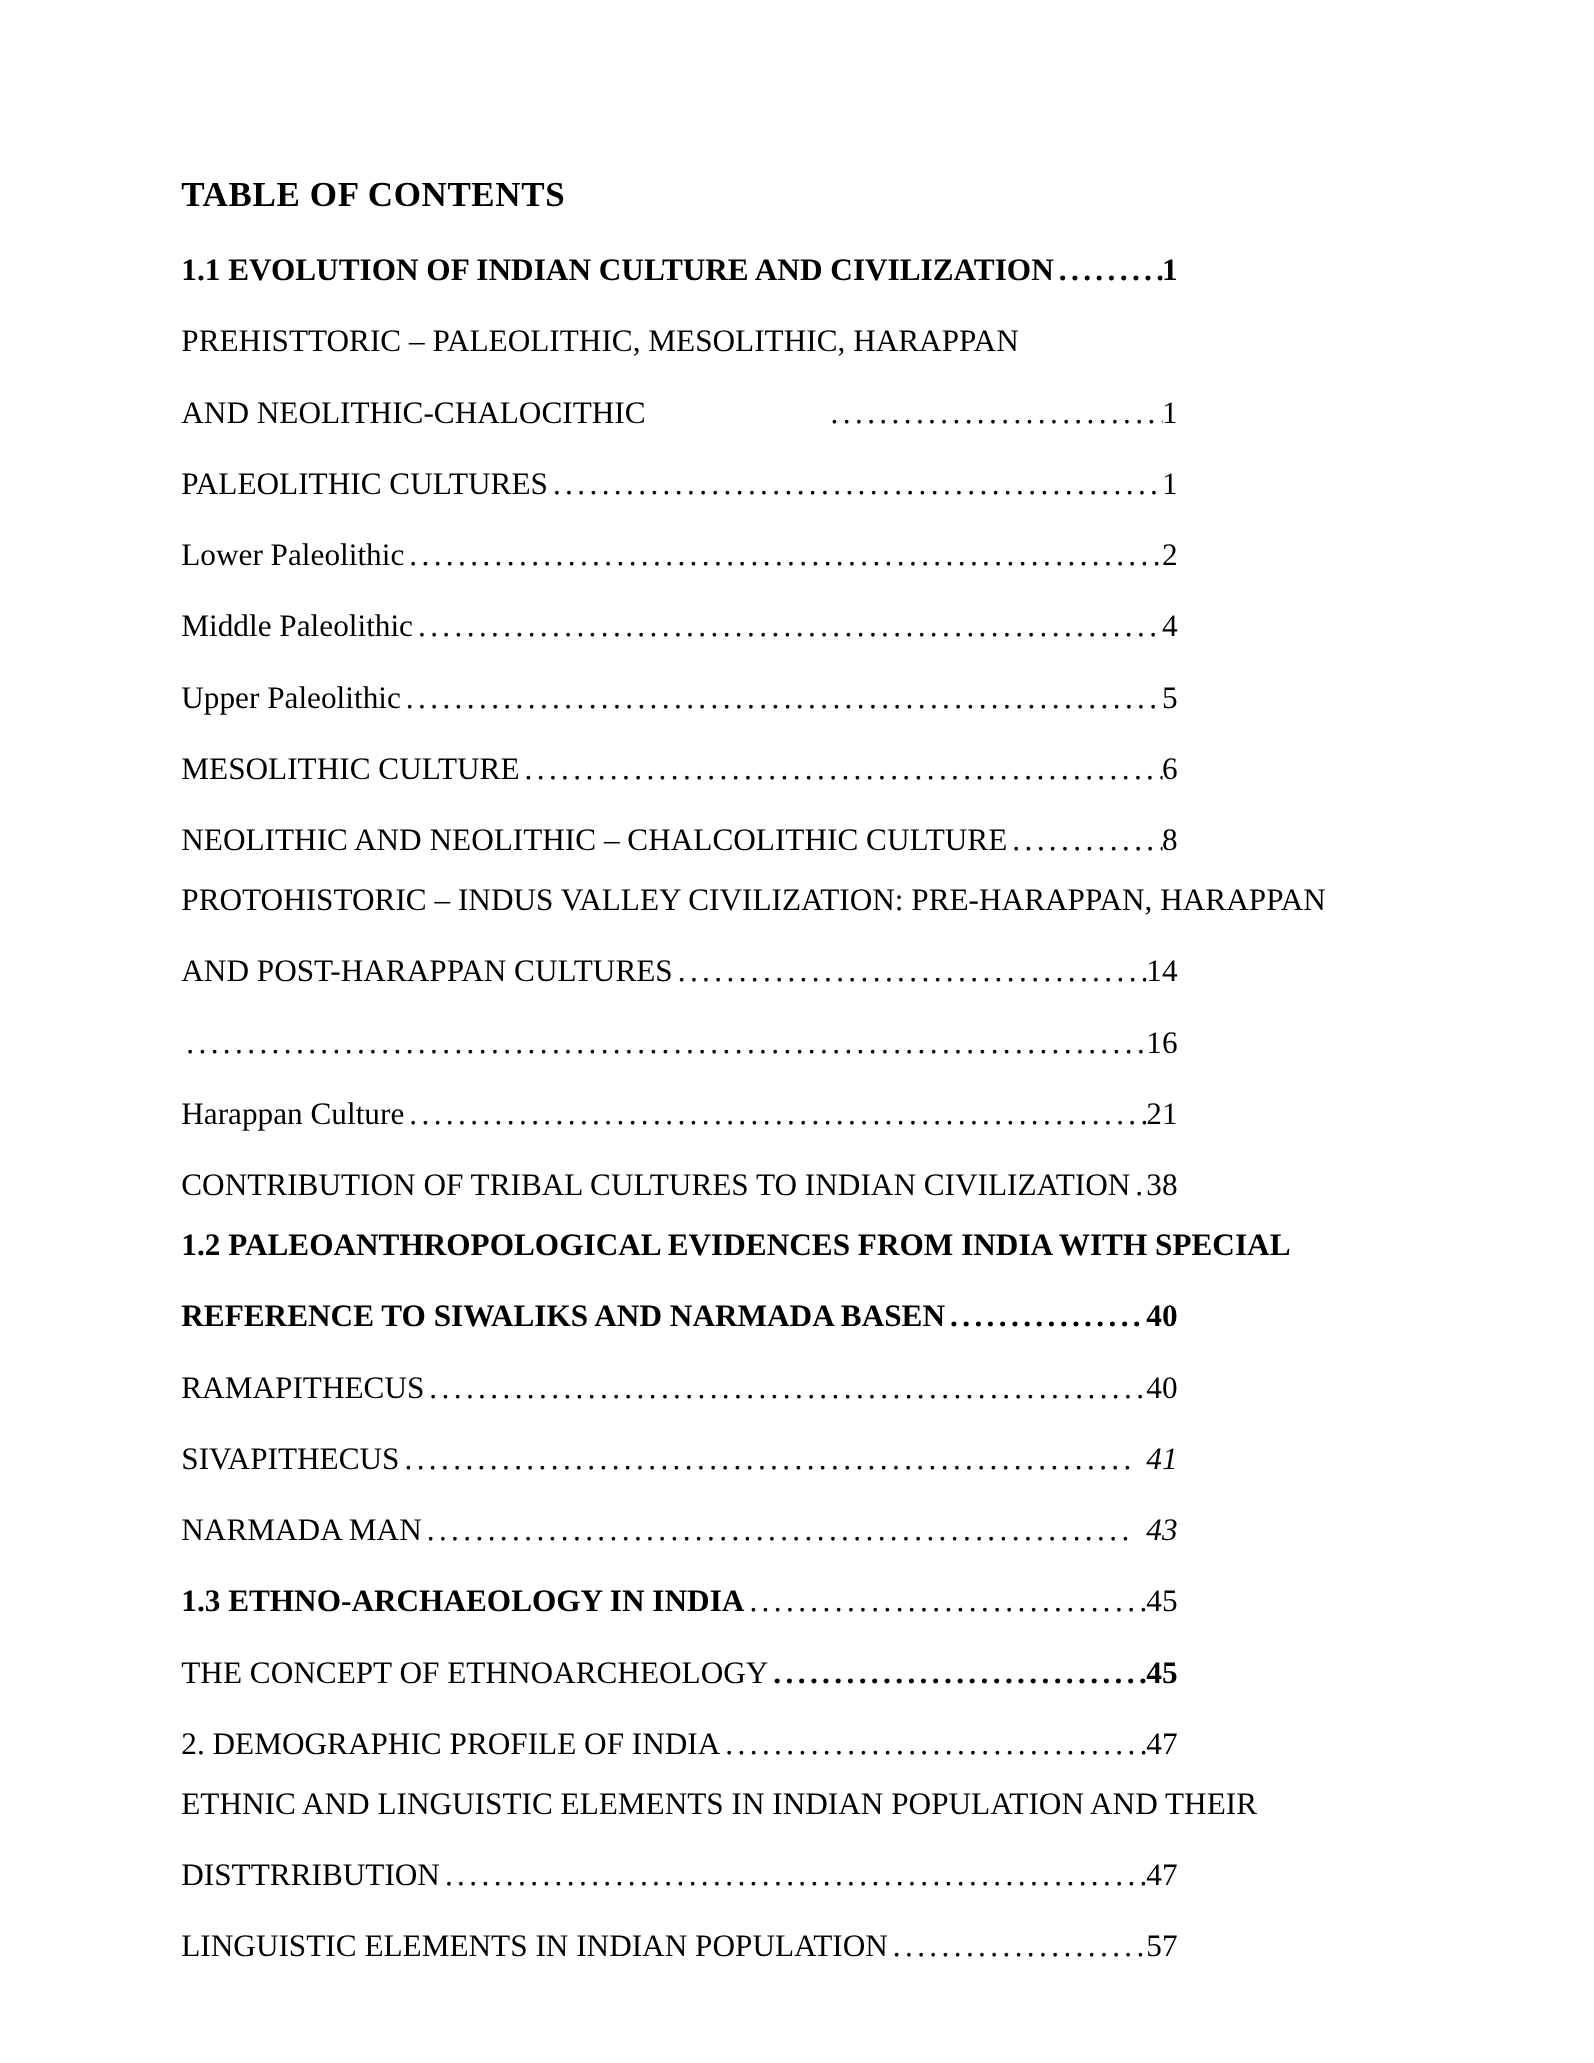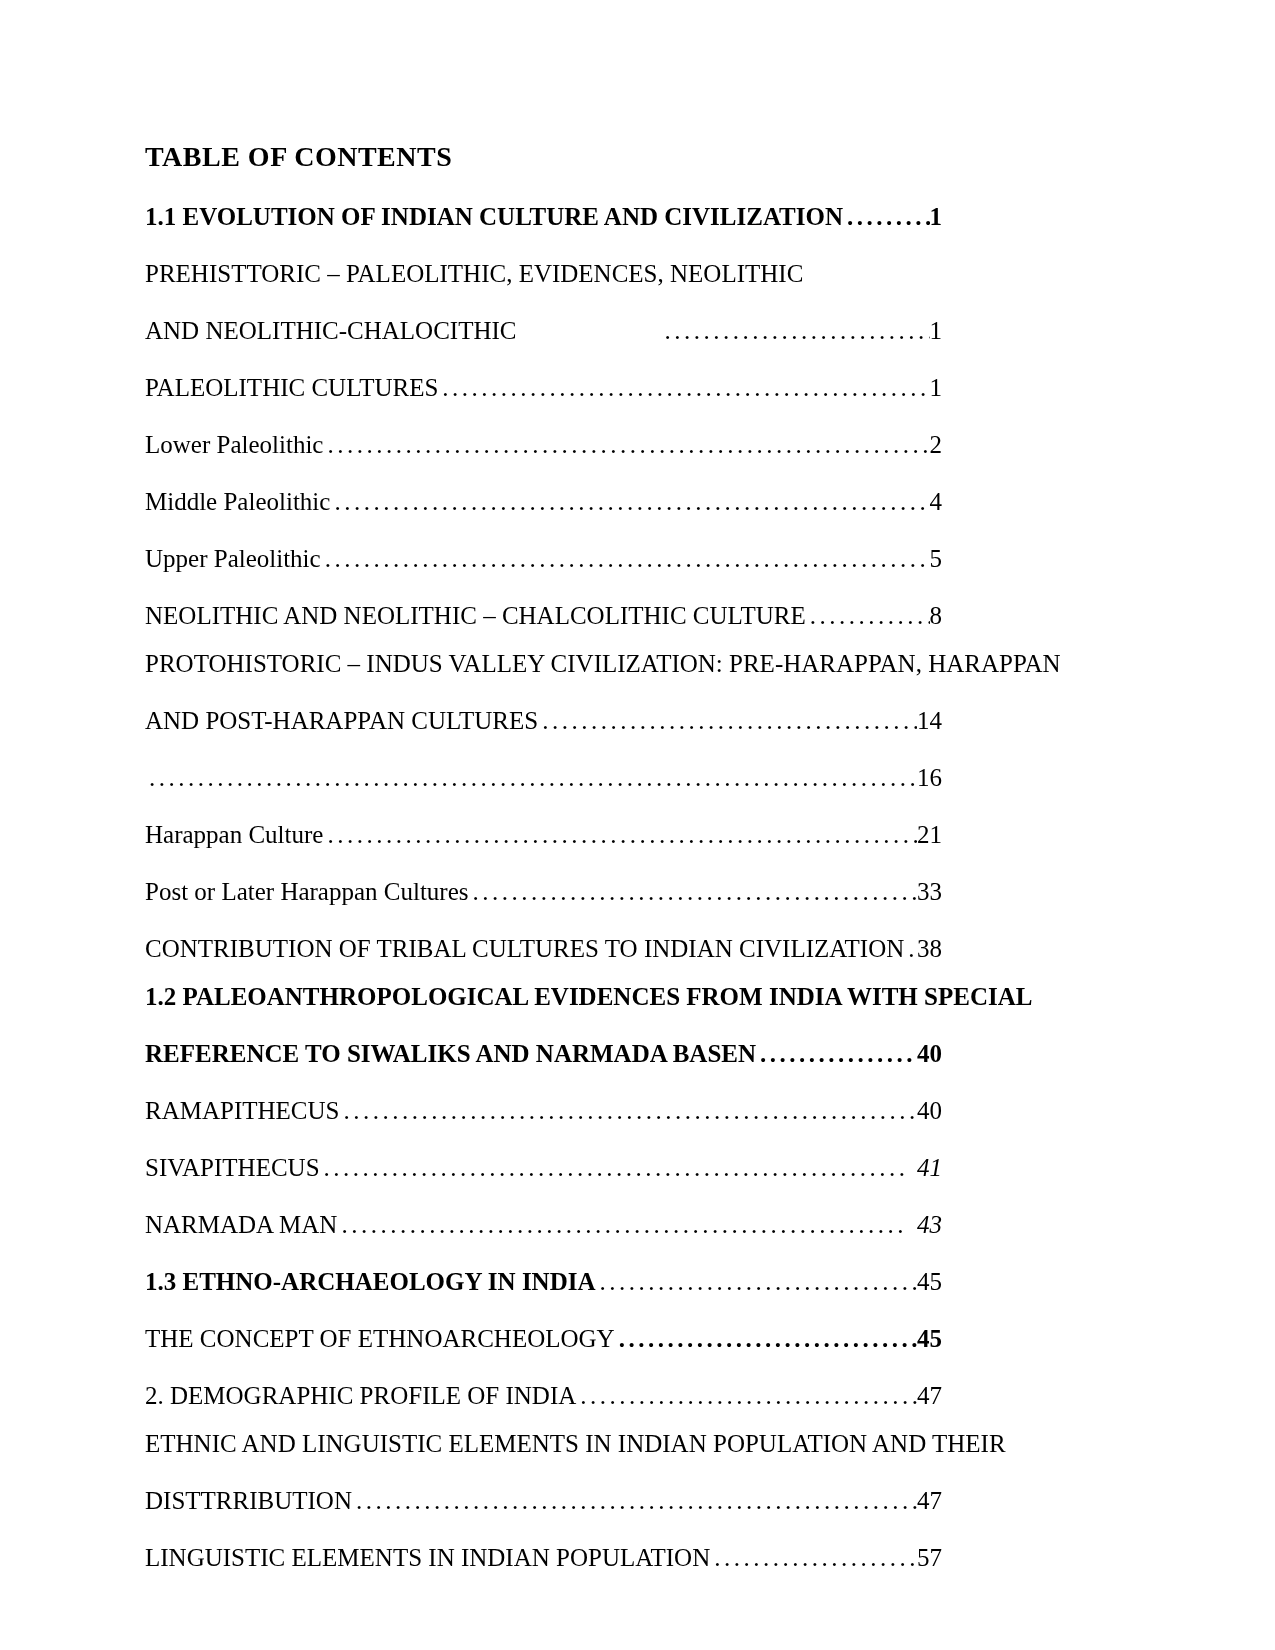--- a/index.html
+++ b/index.html
@@ -78,21 +78,21 @@
   <div class="entry">
     <div class="row">
       <span class="label b">1.1 EVOLUTION OF INDIAN CULTURE AND CIVILIZATION</span>
       <span class="dots b"></span>
       <span class="page-num b">1</span>
     </div>
   </div>
 
   <div class="entry">
     <div class="row">
-      <span class="label">PREHISTTORIC – PALEOLITHIC, EVIDENCES, NEOLITHIC</span>
+      <span class="label">PREHISTTORIC – PALEOLITHIC, MESOLITHIC, HARAPPAN</span>
       <span class="dots hidden"></span>
       <span class="page-num"></span>
     </div>
   </div>
 
   <div class="entry">
     <div class="row">
       <span class="label">AND NEOLITHIC-CHALOCITHIC</span>
       <span class="dots gap"></span>
       <span class="page-num">1</span>
@@ -124,20 +124,27 @@
   </div>
 
   <div class="entry">
     <div class="row">
       <span class="label">Upper Paleolithic</span>
       <span class="dots"></span>
       <span class="page-num">5</span>
     </div>
   </div>
 
+  <div class="entry">
+    <div class="row">
+      <span class="label">MESOLITHIC CULTURE</span>
+      <span class="dots"></span>
+      <span class="page-num">6</span>
+    </div>
+  </div>
 
   <div class="entry">
     <div class="row">
       <span class="label">NEOLITHIC AND NEOLITHIC – CHALCOLITHIC CULTURE</span>
       <span class="dots"></span>
       <span class="page-num">8</span>
     </div>
   </div>
 
   <div class="entry">
@@ -157,27 +164,20 @@
   </div>
 
   <div class="entry">
     <div class="row">
       <span class="label">Harappan Culture</span>
       <span class="dots"></span>
       <span class="page-num">21</span>
     </div>
   </div>
 
-  <div class="entry">
-    <div class="row">
-      <span class="label">Post or Later Harappan Cultures</span>
-      <span class="dots"></span>
-      <span class="page-num">33</span>
-    </div>
-  </div>
 
   <div class="entry">
     <div class="row">
       <span class="label">CONTRIBUTION OF TRIBAL CULTURES TO INDIAN CIVILIZATION</span>
       <span class="dots"></span>
       <span class="page-num">38</span>
     </div>
   </div>
 
   <div class="entry">

